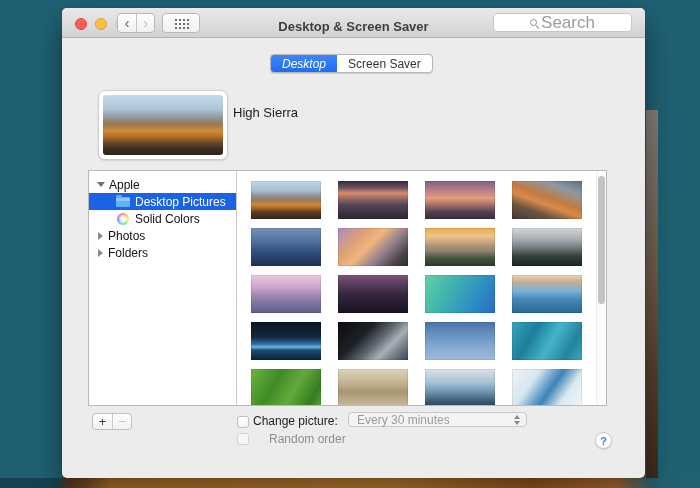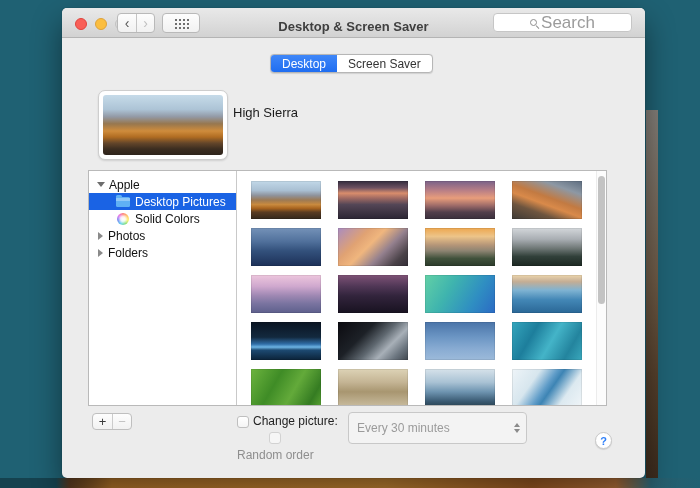--- a/index.html
+++ b/index.html
@@ -46,21 +46,21 @@
   .search-glyph { width:7px; height:7px; border:1.4px solid #8e8e8e; border-radius:50%; position:relative; }
   .search-glyph::after { content:""; position:absolute; width:1.4px; height:4px; background:#8e8e8e;
     transform:rotate(-45deg); left:6px; top:5px; }
   .search-ph { font-size:17px; color:#9b9b9b; }
 
   
   .tab-bar { position:absolute; left:208px; top:46px; height:19px; display:flex;
     border-radius:4px; overflow:hidden; border:1px solid #b6b6b6; background:#fff;
     box-shadow:0 .5px 1px rgba(0,0,0,.12); }
   .tab { padding:0 11px; display:flex; align-items:center; font-size:12px; color:#333; }
-  .tab.active { background:linear-gradient(#3f87f8,#1f6df1); color:#fff; }
+  .tab.active { background:linear-gradient(#3f87f8,#1f6df1); color:#fff;font-style:italic; }
 
   
   .preview-box { position:absolute; left:36px; top:82px; width:130px; height:70px;
     background:#fff; border:1px solid #cecece; border-radius:7px; padding:4px;
     box-shadow:0 1px 2px rgba(0,0,0,.12); }
   .preview-img { width:100%; height:100%; border-radius:3px;
     background:linear-gradient(180deg,#c6dbe9 0%,#adc4d6 24%,#939aa6 36%,#97774f 48%,#cf8c3c 60%,#b06c22 70%,#64462a 80%,#3b2d20 90%,#2e241b 100%); }
   .preview-title { position:absolute; left:171px; top:97px; font-size:13px; color:#1c1c1c; }
 
   
@@ -99,23 +99,23 @@
     background:linear-gradient(#fdfdfd,#f2f2f2); }
   .addrem-btn { width:19px; display:flex; align-items:center; justify-content:center;
     font-size:13px; color:#3a3a3a; }
   .addrem-btn + .addrem-btn { border-left:1px solid #cccccc; }
   .addrem-btn.disabled { color:#c0c0c0; }
   .checkbox { width:12px; height:12px; border:1px solid #bfbfbf; border-radius:3px;
     background:linear-gradient(#ffffff,#f4f4f4); flex:0 0 12px; }
   .checkbox.dim { border-color:#d2d2d2; background:#f6f6f6; }
   .cp-row { position:absolute; left:175px; top:406px; display:flex; align-items:flex-end; gap:4px; }
   .cp-label { font-size:12px; color:#222; }
-  .ro-row { position:absolute; left:175px; top:424px; display:flex; align-items:center; gap:4px;flex-direction:column; }
+  .ro-row { position:absolute; left:175px; top:424px; display:flex; align-items:center; gap:20px; }
   .ro-label { font-size:12px; color:#8e8e8e; }
-  .dropdown { position:absolute; left:286px; top:404px; width:179px; height:32px;
+  .dropdown { position:absolute; left:286px; top:404px; width:179px; height:15px;
     background:#f3f3f3; border:1px solid #c8c8c8; border-radius:4px;
     display:flex; align-items:center; }
   .dd-value { flex:1; font-size:12px; color:#9b9b9b; padding-left:8px; }
   .dd-stepper { width:16px; display:flex; flex-direction:column; align-items:center; gap:2px; padding-right:2px; }
   .tri-up-s { width:0; height:0; border-left:3.5px solid transparent; border-right:3.5px solid transparent;
     border-bottom:4.5px solid #8a8a8a; }
   .tri-down-s { width:0; height:0; border-left:3.5px solid transparent; border-right:3.5px solid transparent;
     border-top:4.5px solid #8a8a8a; }
   .help-btn { position:absolute; left:533px; top:424px; width:17px; height:17px; border-radius:50%;
     background:#fff; border:1px solid #c9c9c9; box-shadow:0 1px 1px rgba(0,0,0,.12);

